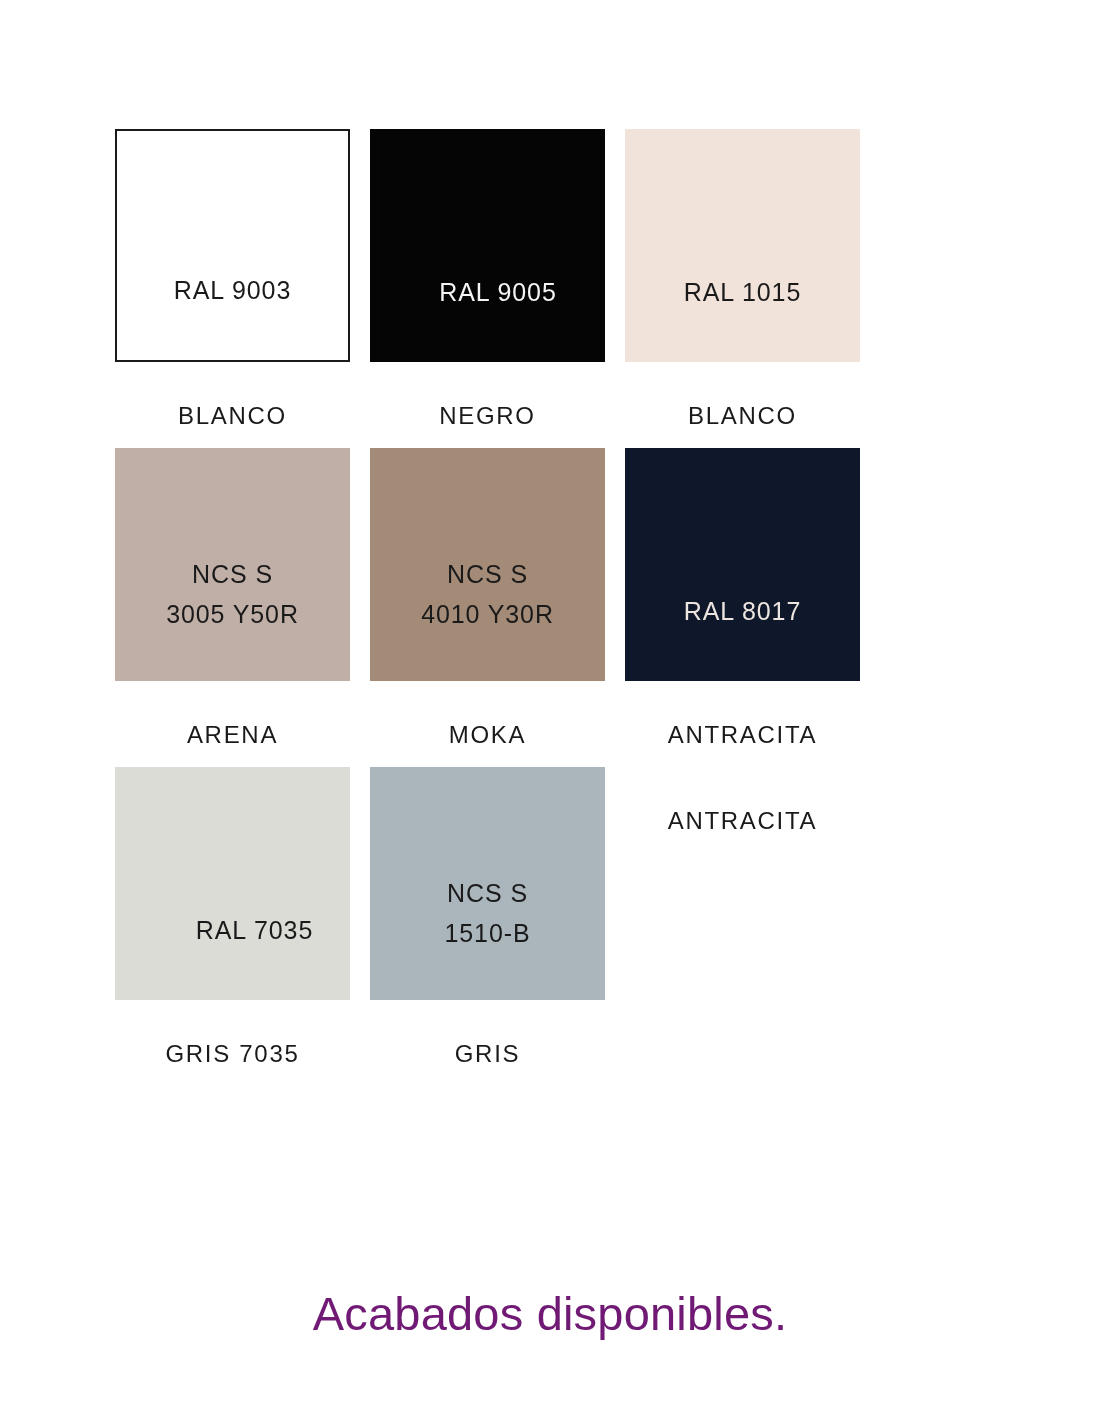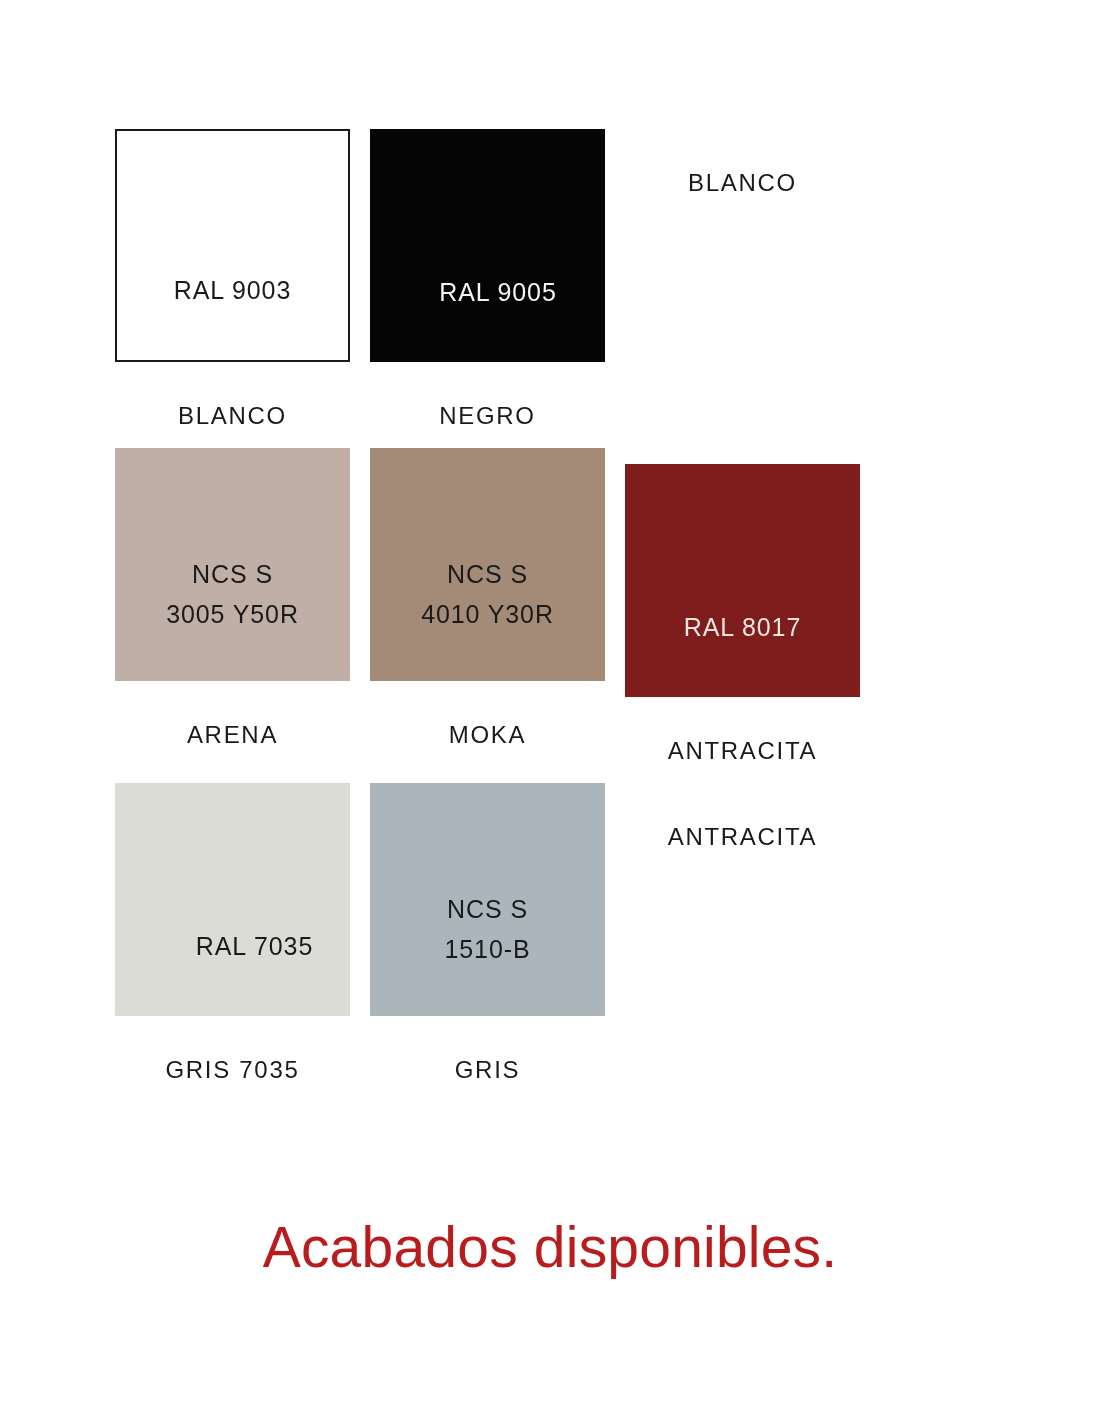--- a/index.html
+++ b/index.html
@@ -82,27 +82,27 @@
     font-weight: 300;
     letter-spacing: 1.7px;
     color: #1a1a1a;
     line-height: 1;
   }
 
   
   .footer-title {
     position: absolute;
     left: 0;
-    top: 1216px;
+    top: 1288px;
     width: 1100px;
     text-align: center;
-    font-size: 57px;
+    font-size: 47px;
     font-weight: 300;
     letter-spacing: 0.2px;
-    color: #b91c1c;
+    color: #701a75;
     line-height: 1.1;
   }
 </style>
 </head>
 <body>
 
 <div class="sheet">
 
   <div class="swatch-grid">
       <div class="swatch-cell">
@@ -111,38 +111,41 @@
         </div>
         <div class="swatch-name">BLANCO</div>
       </div>
       <div class="swatch-cell">
         <div class="swatch-chip single" style="background: rgb(5, 5, 5);">
           <div class="chip-code" style="color: rgb(244, 244, 244); padding-left: 21px;">RAL 9005</div>
         </div>
         <div class="swatch-name">NEGRO</div>
       </div>
       <div class="swatch-cell">
+        <div class="swatch-chip single" style="background: rgb(241, 226, 218);">
+          <div class="chip-code" style="color: rgb(26, 26, 26);">RAL 1015</div>
+        </div>
         <div class="swatch-name">BLANCO</div>
       </div>
       <div class="swatch-cell">
         <div class="swatch-chip dual" style="background: rgb(192, 175, 167);">
           <div class="chip-code" style="color: rgb(26, 26, 26);">NCS S
 3005 Y50R</div>
         </div>
         <div class="swatch-name">ARENA</div>
       </div>
       <div class="swatch-cell">
         <div class="swatch-chip dual" style="background: rgb(163, 139, 120);">
           <div class="chip-code" style="color: rgb(26, 26, 26);">NCS S
 4010 Y30R</div>
         </div>
         <div class="swatch-name">MOKA</div>
       </div>
       <div class="swatch-cell">
-        <div class="swatch-chip single" style="background: #7f1d1d; margin-top: 16px;">
+        <div class="swatch-chip single" style="background: #0f172a;">
           <div class="chip-code" style="color: rgb(237, 230, 224);">RAL 8017</div>
         </div>
         <div class="swatch-name">ANTRACITA</div>
       </div>
       <div class="swatch-cell">
         <div class="swatch-chip single" style="background: rgb(220, 220, 215);">
           <div class="chip-code" style="color: rgb(26, 26, 26); padding-left: 44px;">RAL 7035</div>
         </div>
         <div class="swatch-name">GRIS 7035</div>
       </div>

